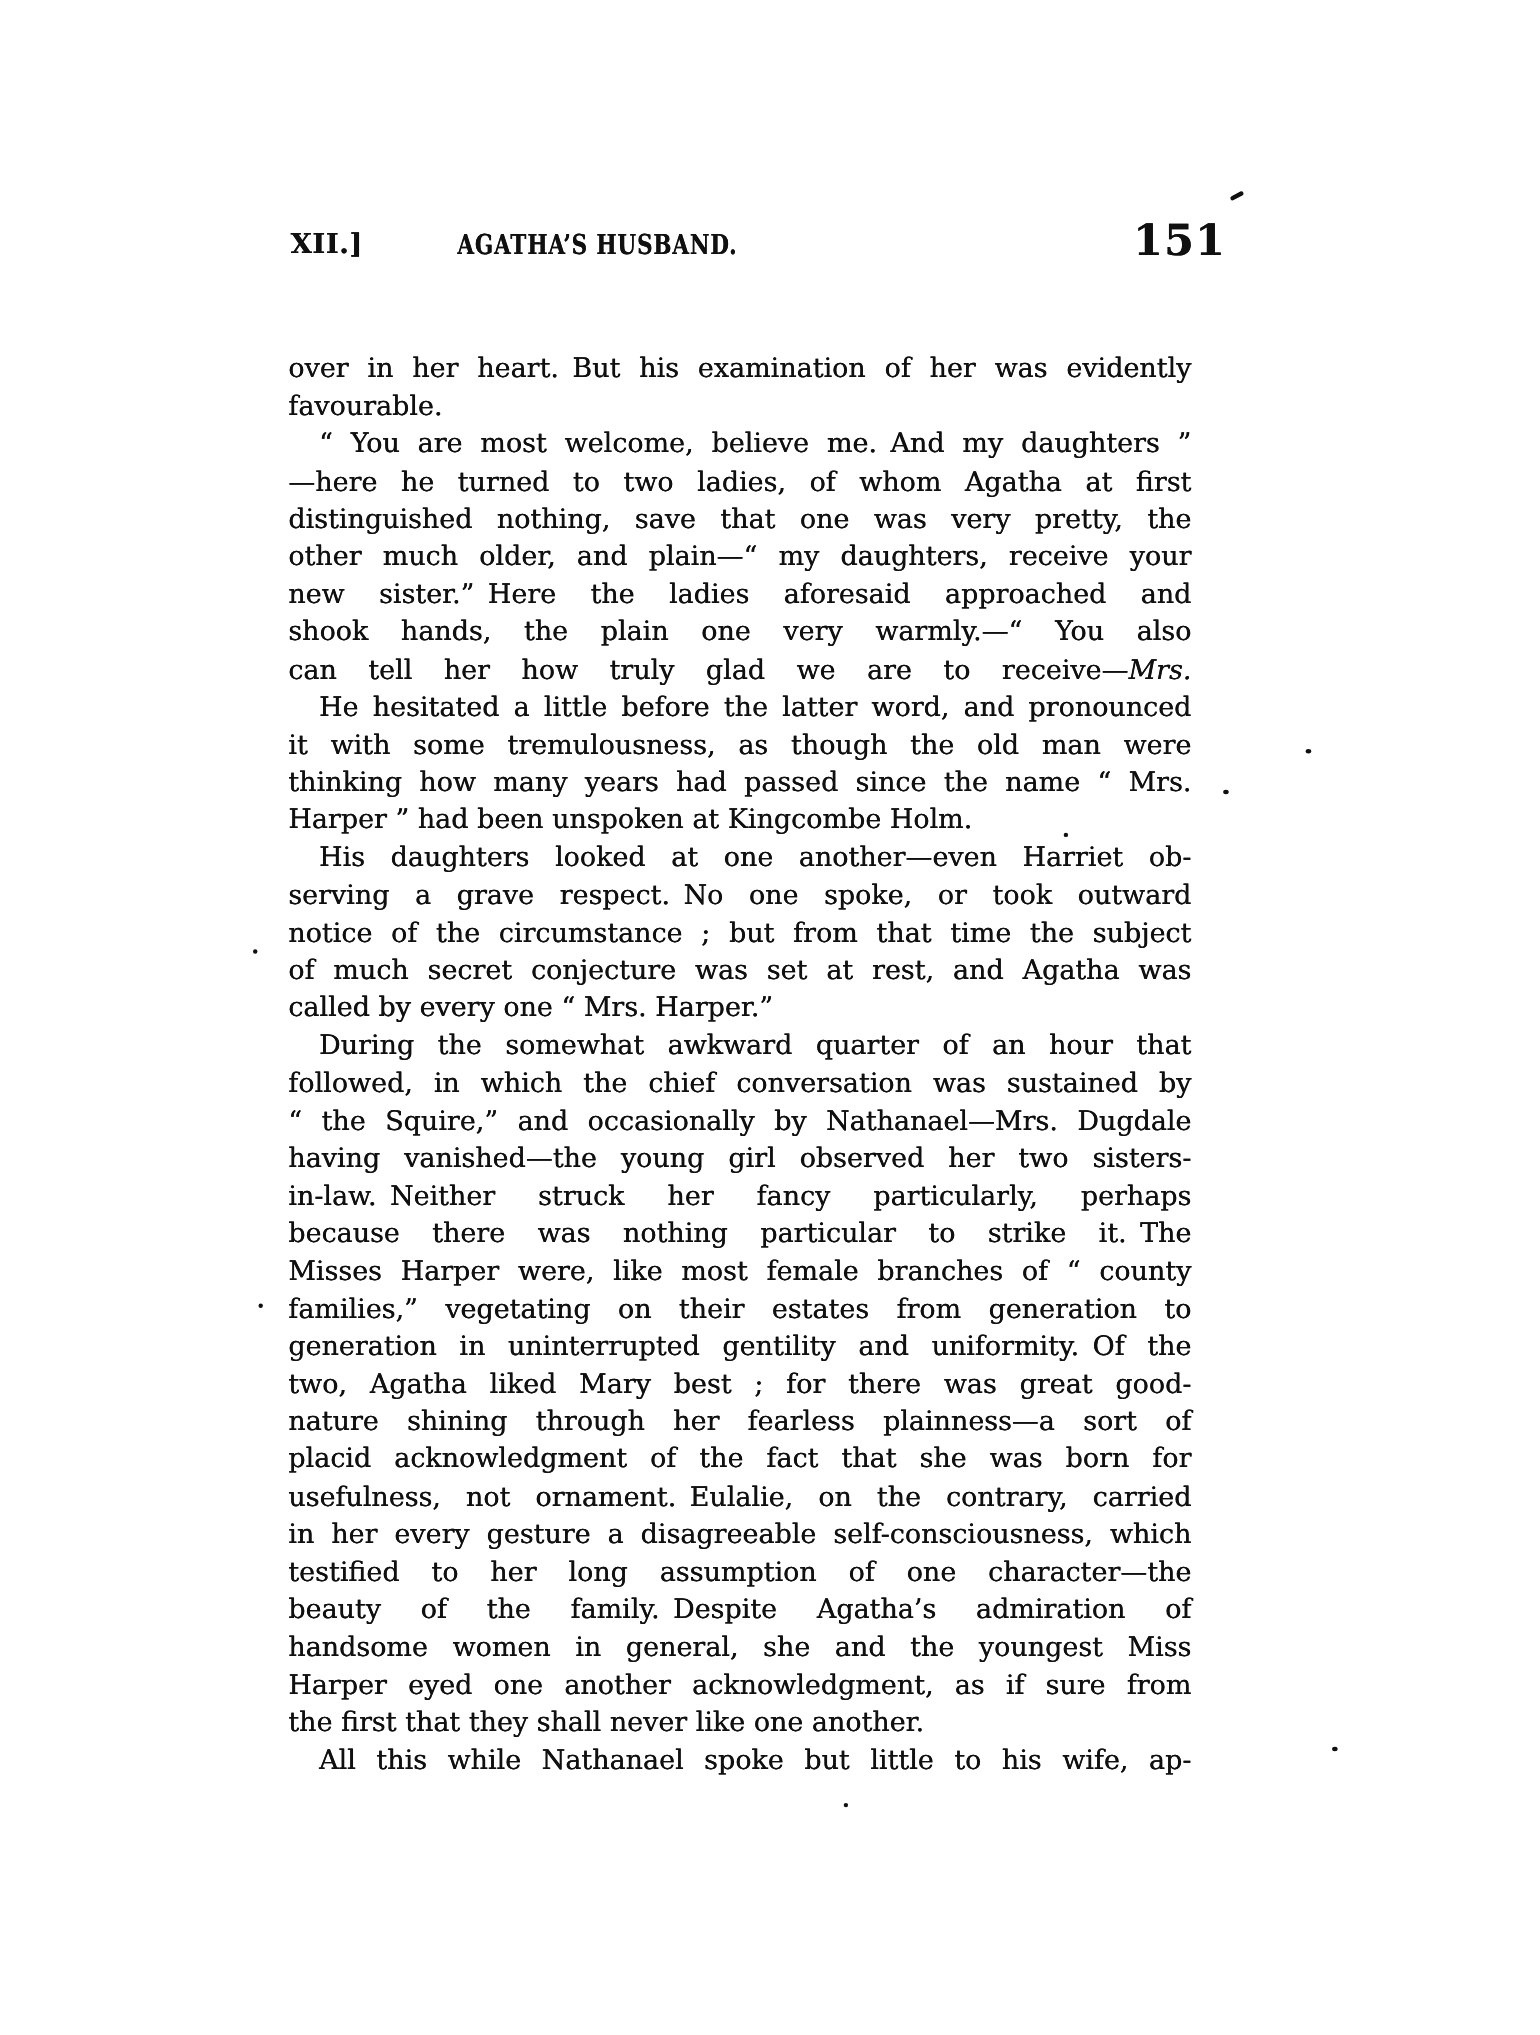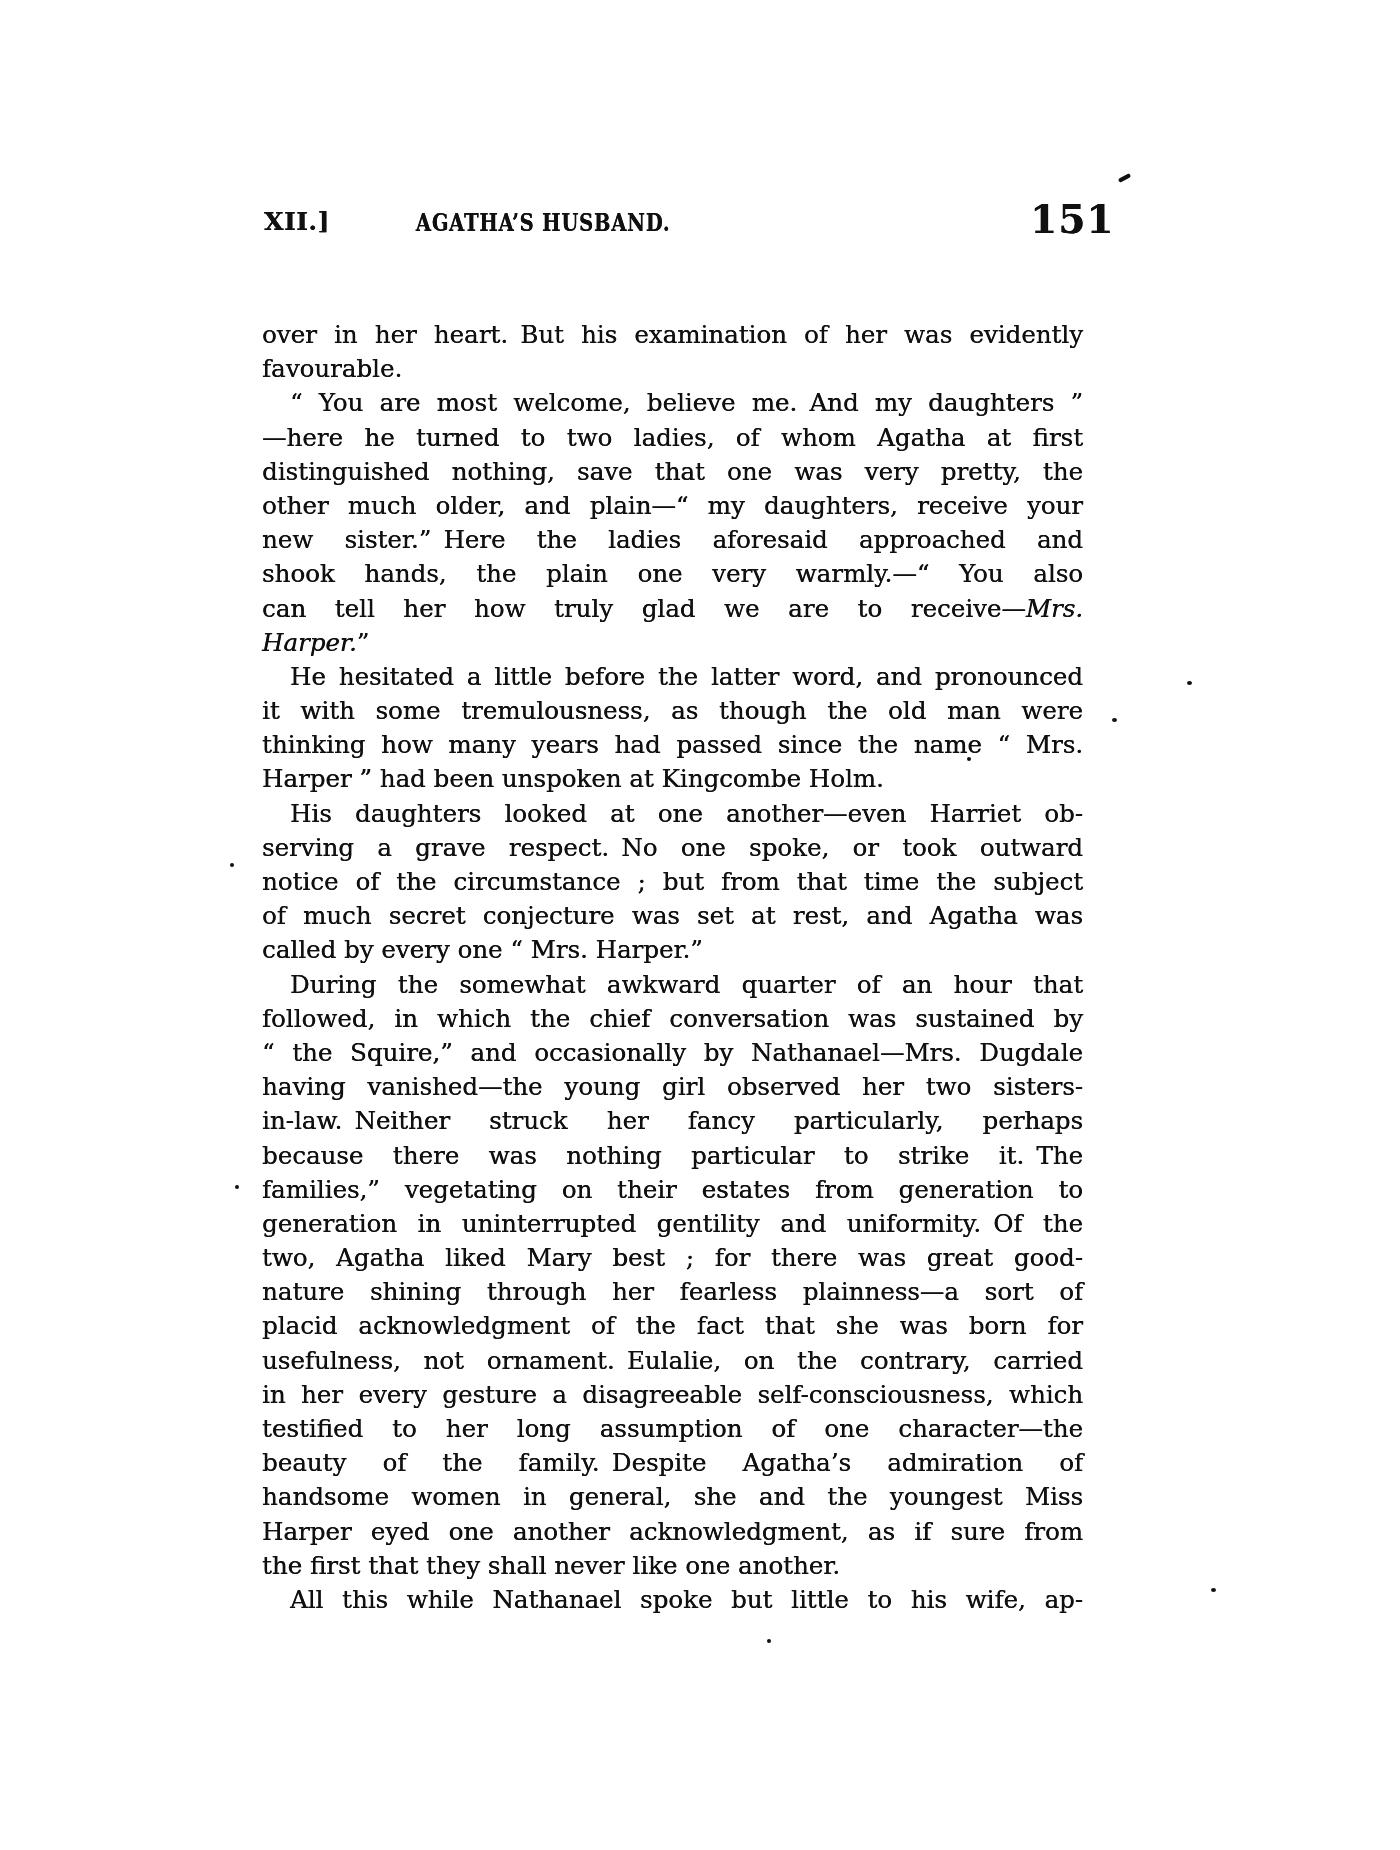--- a/index.html
+++ b/index.html
@@ -78,36 +78,36 @@
   <main class="text-block" id="page-text">
       <div class="line"><span>over in her heart. But his examination of her was evidently</span></div>
       <div class="line para-end"><span>favourable.</span></div>
       <div class="line indent"><span>“ You are most welcome, believe me. And my daughters ”</span></div>
       <div class="line"><span>—here he turned to two ladies, of whom Agatha at first</span></div>
       <div class="line"><span>distinguished nothing, save that one was very pretty, the</span></div>
       <div class="line"><span>other much older, and plain—“ my daughters, receive your</span></div>
       <div class="line"><span>new sister.” Here the ladies aforesaid approached and</span></div>
       <div class="line"><span>shook hands, the plain one very warmly.—“ You also</span></div>
       <div class="line"><span>can tell her how truly glad we are to receive—</span><span class="em">Mrs.</span></div>
-      <div class="line para-end"><span class="em">Harper.</span><span>”</span></div>
       <div class="line indent"><span>He hesitated a little before the latter word, and pronounced</span></div>
       <div class="line"><span>it with some tremulousness, as though the old man were</span></div>
       <div class="line"><span>thinking how many years had passed since the name “ Mrs.</span></div>
       <div class="line para-end"><span>Harper ” had been unspoken at Kingcombe Holm.</span></div>
       <div class="line indent"><span>His daughters looked at one another—even Harriet ob-</span></div>
       <div class="line"><span>serving a grave respect. No one spoke, or took outward</span></div>
       <div class="line"><span>notice of the circumstance ; but from that time the subject</span></div>
       <div class="line"><span>of much secret conjecture was set at rest, and Agatha was</span></div>
       <div class="line para-end"><span>called by every one “ Mrs. Harper.”</span></div>
       <div class="line indent"><span>During the somewhat awkward quarter of an hour that</span></div>
       <div class="line"><span>followed, in which the chief conversation was sustained by</span></div>
       <div class="line"><span>“ the Squire,” and occasionally by Nathanael—Mrs. Dugdale</span></div>
       <div class="line"><span>having vanished—the young girl observed her two sisters-</span></div>
       <div class="line"><span>in-law. Neither struck her fancy particularly, perhaps</span></div>
       <div class="line"><span>because there was nothing particular to strike it. The</span></div>
+      <div class="line"><span>Misses Harper were, like most female branches of “ county</span></div>
       <div class="line"><span>families,” vegetating on their estates from generation to</span></div>
       <div class="line"><span>generation in uninterrupted gentility and uniformity. Of the</span></div>
       <div class="line"><span>two, Agatha liked Mary best ; for there was great good-</span></div>
       <div class="line"><span>nature shining through her fearless plainness—a sort of</span></div>
       <div class="line"><span>placid acknowledgment of the fact that she was born for</span></div>
       <div class="line"><span>usefulness, not ornament. Eulalie, on the contrary, carried</span></div>
       <div class="line"><span>in her every gesture a disagreeable self-consciousness, which</span></div>
       <div class="line"><span>testified to her long assumption of one character—the</span></div>
       <div class="line"><span>beauty of the family. Despite Agatha’s admiration of</span></div>
       <div class="line"><span>handsome women in general, she and the youngest Miss</span></div>

